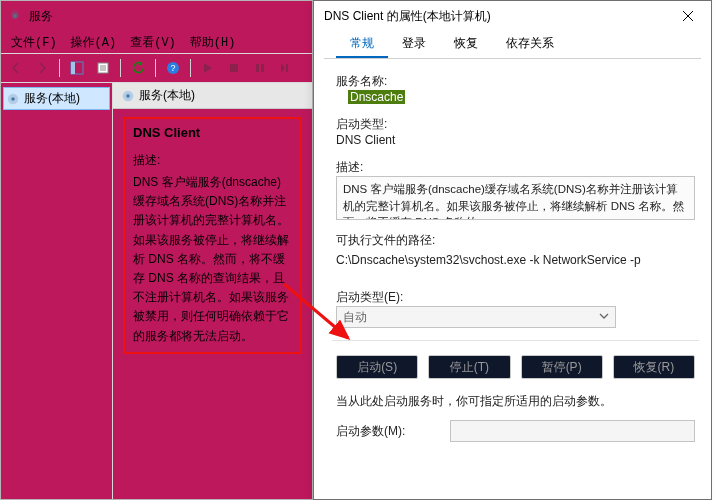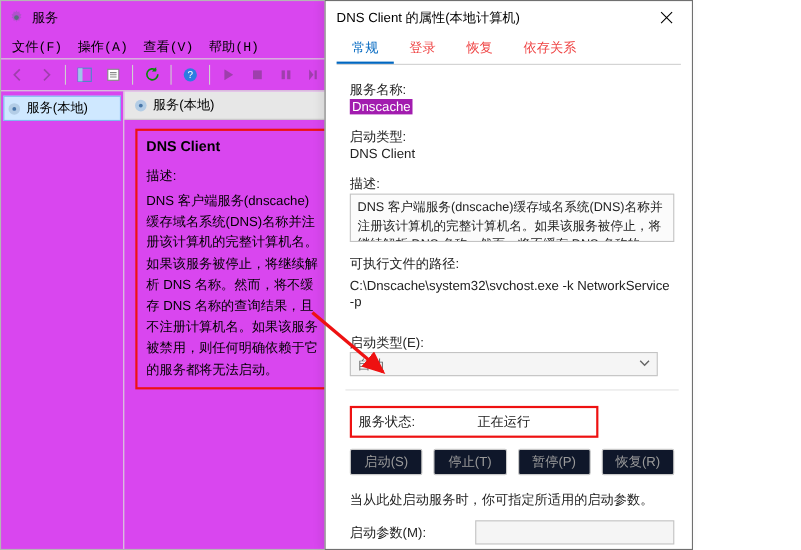--- a/index.html
+++ b/index.html
@@ -1,19 +1,19 @@
 <!DOCTYPE html>
 <html><head>
 <meta charset="utf-8">
 <style>
   * { box-sizing: border-box; font-family: "Microsoft YaHei", "Segoe UI", sans-serif; }
   body { margin: 0; width: 728px; height: 500px; background: #fff; overflow: hidden; position: relative; }
 
   
-  .mmc { position: absolute; left: 0; top: 0; width: 313px; height: 500px; background:#d946ef; border:1px solid #b5b5b5; }
+  .mmc { position: absolute; left: 0; top: 0; width: 313px; height: 500px; background:#be185d; border:1px solid #b5b5b5; }
   .mmc-titlebar { height: 30px; display:flex; align-items:center; padding:0 6px; font-size:12px; gap:6px; }
   .mmc-titlebar .gear { width:16px; height:16px; }
   .mmc-menubar { height:22px; display:flex; align-items:center; font-size:12px; padding:0 4px; gap:2px; }
   .mmc-menubar span { padding:2px 6px;font-family:Liberation Mono, monospace; }
   .mmc-toolbar { height:30px; border-top:1px solid #d9d9d9; border-bottom:1px solid #d9d9d9; display:flex; align-items:center; padding:0 4px; gap:4px; }
   .mmc-toolbar .tbtn { width:22px; height:22px; border:1px solid transparent; display:flex; align-items:center; justify-content:center; border-radius:2px; }
   .mmc-toolbar .tbtn.disabled { opacity:.35; }
   .mmc-toolbar .sep { width:1px; height:18px; background:#d0d0d0; margin:0 2px; }
 
   .mmc-body { display:flex; height: calc(100% - 82px); }
@@ -24,32 +24,32 @@
   .mmc-detail { flex:1; display:flex; flex-direction:column; }
   .mmc-detail-hdr { background:#e7e7e7; border-bottom:1px solid #c9c9c9; padding:4px 8px; display:flex; align-items:center; gap:4px; }
   .mmc-detail-hdr .gear { width:14px; height:14px; }
   .mmc-detail-content { position:relative; padding:8px 10px; font-size:12px; color:#000; height:100%; }
   .redbox { border:2px solid #e11; padding:6px 8px; }
   .svc-name { font-weight:bold; margin-bottom:12px; font-size:13px; }
   .desc-label { margin-bottom:4px; }
   .desc-body { line-height:1.6; }
 
   
-  .props { position:absolute; left:295px; top:0; width:335px; height:500px; background:#fff; border:1px solid #707070; box-shadow:-3px 0 8px rgba(0,0,0,.08); }
+  .props { position:absolute; left:313px; top:0; width:399px; height:500px; background:#fff; border:1px solid #707070; box-shadow:-3px 0 8px rgba(0,0,0,.08); }
   .props-titlebar { height:30px; display:flex; align-items:center; justify-content:space-between; padding:0 0 0 10px; font-size:12px; }
   .props-close { width:46px; height:30px; display:flex; align-items:center; justify-content:center; }
-  .props-tabs { display:flex; padding:0 10px; font-size:12px; }
-  .props-tabs .tab { padding:4px 14px; color:#ef4444; border-bottom:2px solid transparent; }
+  .props-tabs { display:flex; padding:0 22px; font-size:12px; }
+  .props-tabs .tab { padding:4px 14px; color:#000000; border-bottom:2px solid transparent; }
   .props-tabs .tab.active { color:#0067c0; border-bottom-color:#0067c0; }
   .props-tabdiv { height:1px; background:#d0d0d0; margin:0 10px 10px 10px; }
   .props-body { padding:4px 16px 0 22px; font-size:12px; color:#222; }
   .prow { display:flex; align-items:flex-start; margin-bottom:12px;flex-direction:column; }
   .plabel { width:108px; flex-shrink:0; }
   .pval { flex:1; }
-  .sel { background:#a21caf; color:#fff; padding:0 2px; }
+  .sel { background:#4d7c0f; color:#fff; padding:0 2px;margin-left:12px; }
   .desc-box { border:1px solid #c3c3c3; background:#fbfbfb; padding:4px 6px; height:44px; overflow:hidden; line-height:1.45; width:100%; font-size:11.5px; }
   .exe-path { margin-bottom:22px; }
   .combo { position:relative; border:1px solid #c3c3c3; background:#f5f5f5; height:22px; display:flex; align-items:center; padding:0 6px; color:#666; width:280px; }
   .combo .chev { position:absolute; right:6px; top:4px; }
   .hr { height:1px; background:#e3e3e3; margin:6px -4px 14px -4px; }
   .redbox2 { border:2px solid #e11; padding:4px 6px; display:flex; width:226px; margin-bottom:10px; }
   .redbox2 .plabel { width:108px; }
   .btn-row { display:flex; gap:10px; margin-bottom:14px; }
   .btn { flex:1; height:24px; border:1px solid #c9c9c9; background:#0f172a; color:#9a9a9a; display:flex; align-items:center; justify-content:center; font-size:12px; border-radius:2px; }
   .hint { font-size:12px; margin-bottom:10px; }
@@ -209,24 +209,20 @@
       <div class="combo">
         <span>自动</span>
         <svg class="chev" width="10" height="10" viewBox="0 0 10 10">
             <path d="M1 3l4 4 4-4" stroke="#666" fill="none" stroke-width="1.3"></path>
           </svg>
       </div>
     </div>
 
     <div class="hr"></div>
 
-    <div class="redbox2">
-      <div class="plabel">服务状态:</div>
-      <div>正在运行</div>
-    </div>
 
     <div class="btn-row">
       <div class="btn">启动(S)</div>
       <div class="btn">停止(T)</div>
       <div class="btn">暂停(P)</div>
       <div class="btn">恢复(R)</div>
     </div>
 
     <div class="hint">当从此处启动服务时，你可指定所适用的启动参数。</div>
 

